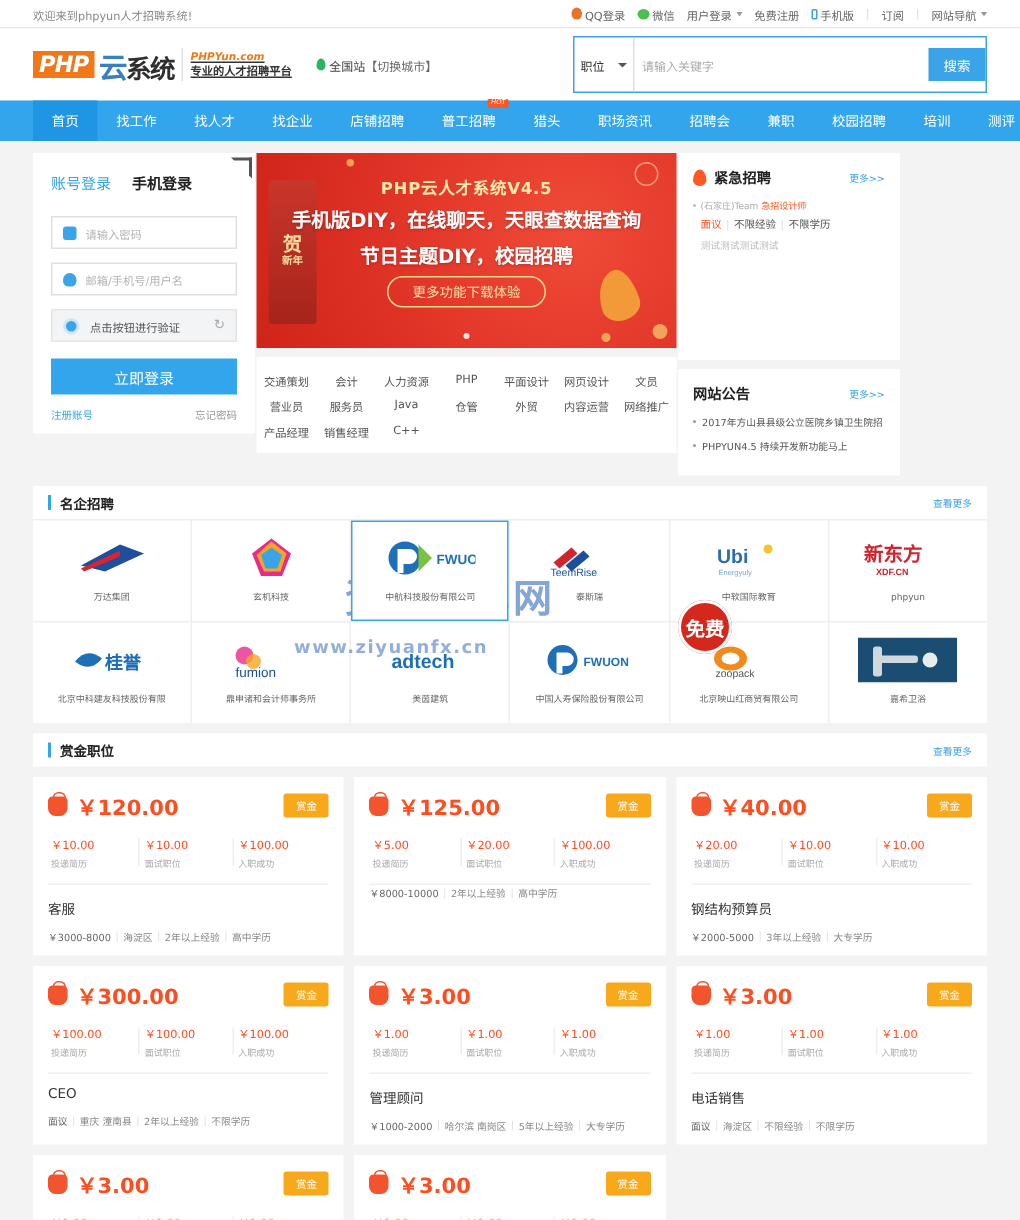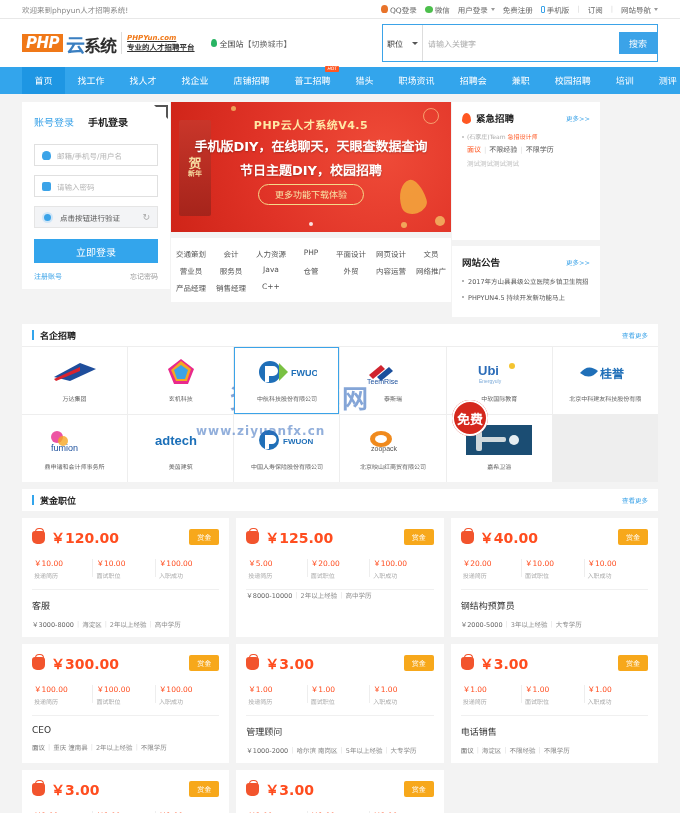--- a/index.html
+++ b/index.html
@@ -306,26 +306,26 @@
       <div>
         <div class="login-box">
           <div class="qr">
             <div class="qr-inner"></div>
           </div>
           <div class="tabs">
             <div class="tab">账号登录</div>
             <div class="tab on">手机登录</div>
           </div>
           <div class="field">
+            <i class="fico ico-lock"></i>
+            <span class="ph">请输入密码</span>
+          </div>
+          <div class="field">
             <i class="fico ico-user"></i>
             <span class="ph">邮箱/手机号/用户名</span>
-          </div>
-          <div class="field">
-            <i class="fico ico-lock"></i>
-            <span class="ph">请输入密码</span>
           </div>
           <div class="verify">
             <i class="vdot"></i>
             <span class="vtext">点击按钮进行验证</span>
             <span class="vref">↻</span>
           </div>
           <div class="loginbtn">立即登录</div>
           <div class="lrow">
             <a>注册账号</a>
             <a class="grey">忘记密码</a>
@@ -462,20 +462,29 @@
           </div>
           <div class="logo-cell">
             <div class="logo-art">
               <svg width="46" height="26">
                 <text x="2" y="16" font-size="13" fill="#2b6cb8" font-family="sans-serif" font-weight="bold">Ubi</text>
                 <circle cx="36" cy="7" r="3" fill="#f4c430"></circle>
                 <text x="3" y="24" font-size="5" fill="#7aa9d8" font-family="sans-serif">Energyuly</text>
               </svg>
             </div>
             <div class="logo-name">中软国际教育</div>
+          </div>
+          <div class="logo-cell">
+            <div class="logo-art">
+              <svg width="58" height="26">
+                <text x="0" y="15" font-size="13" fill="#d0242f" font-family="sans-serif" font-weight="bold">新东方</text>
+                <text x="8" y="24" font-size="6" fill="#d0242f" font-family="sans-serif" font-weight="bold">XDF.CN</text>
+              </svg>
+            </div>
+            <div class="logo-name">phpyun</div>
           </div>
           <div class="logo-cell">
             <div class="logo-art">
               <svg width="54" height="26">
                 <path d="M2 14 q8 -10 18 -2 q-8 10 -18 2z" fill="#1f6fb8"></path>
                 <text x="22" y="19" font-size="12" fill="#1f6fb8" font-family="sans-serif" font-weight="bold">桂誉</text>
               </svg>
             </div>
             <div class="logo-name">北京中科建友科技股份有限</div>
           </div>

